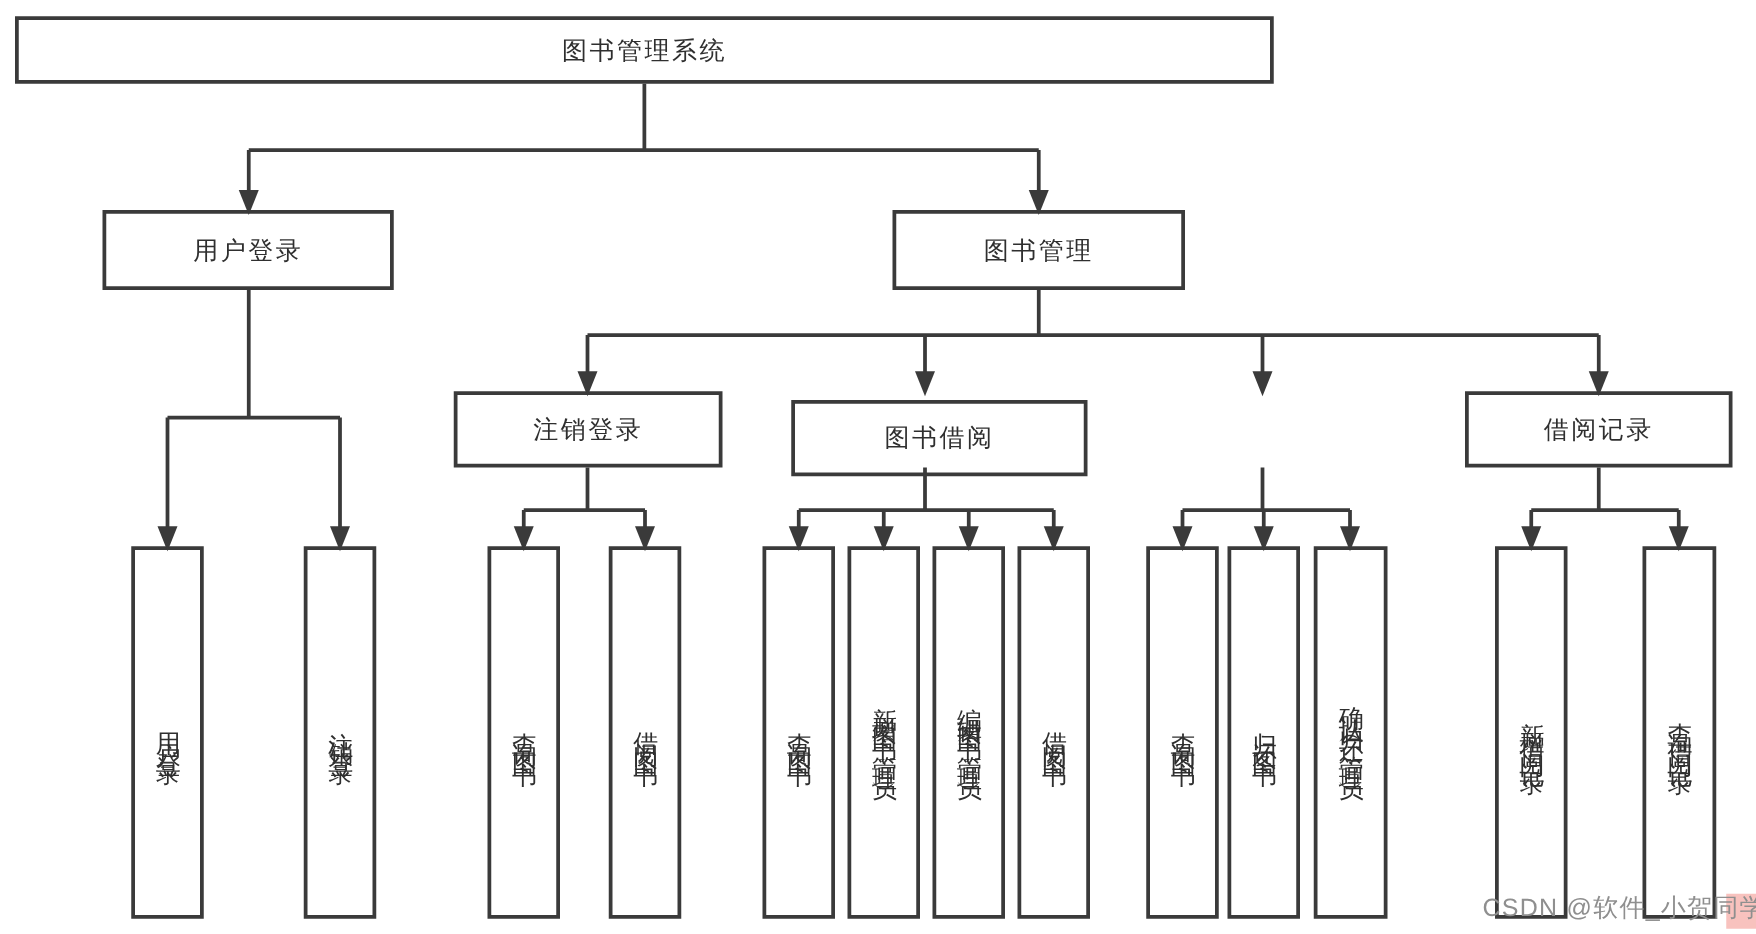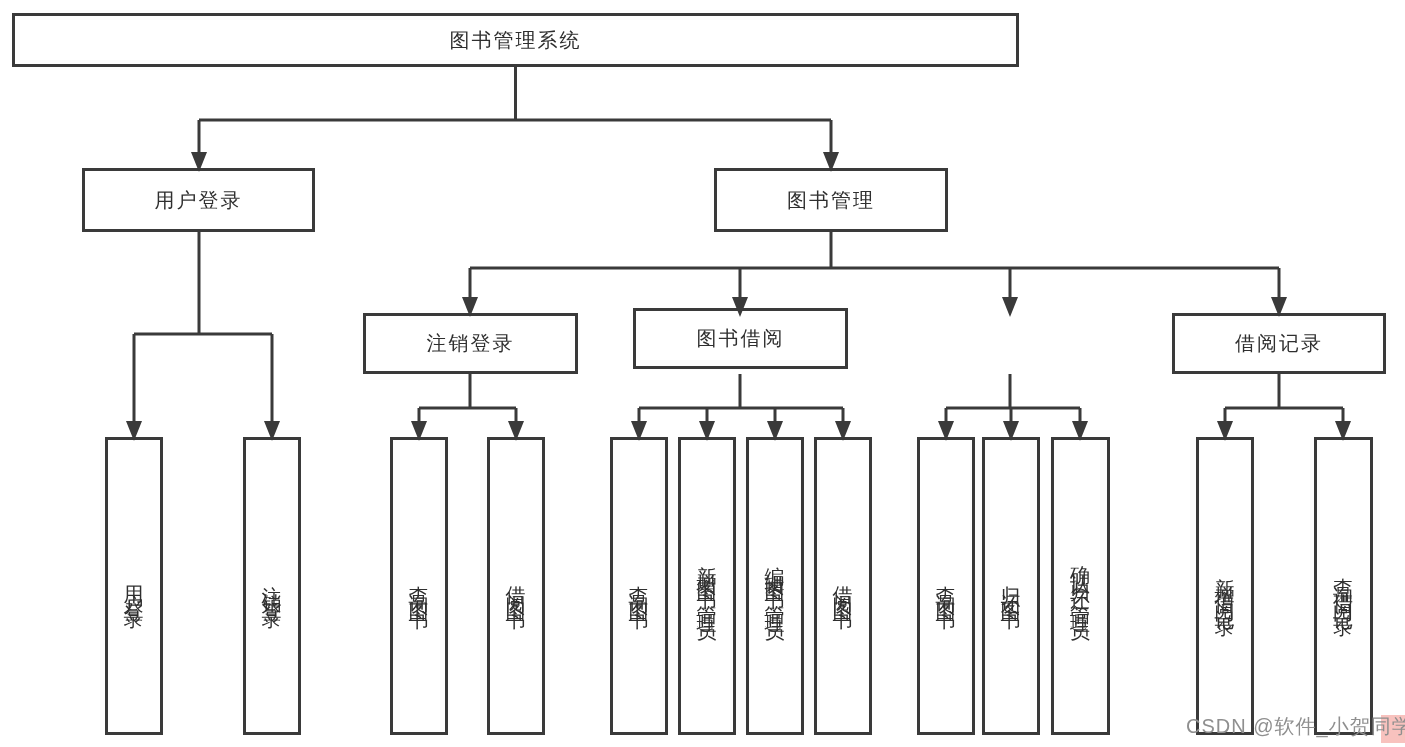--- a/index.html
+++ b/index.html
@@ -77,21 +77,21 @@
 <body>
 
 <div id="canvas">
 
   <div class="node hnode" style="left:12px;  top:13px;  width:1007px; height:54px;">图书管理系统</div>
 
   <div class="node hnode" style="left:82px;  top:168px; width:233px; height:64px;">用户登录</div>
   <div class="node hnode" style="left:714px; top:168px; width:234px; height:64px;">图书管理</div>
 
   <div class="node hnode" style="left:363px;  top:313px; width:215px; height:61px;">注销登录</div>
-  <div class="node hnode" style="left:633px;  top:308px; width:215px; height:61px;">图书借阅</div>
+  <div class="node hnode" style="left:633px;  top:320px; width:237px; height:61px;">图书借阅</div>
   <div class="node hnode" style="left:1172px; top:313px; width:214px; height:61px;">借阅记录</div>
 
   <div class="node vnode" style="left:105px;  top:437px; width:58px; height:298px;">用户登录</div>
   <div class="node vnode" style="left:243px;  top:437px; width:58px; height:298px;">注销登录</div>
 
   <div class="node vnode" style="left:390px;  top:437px; width:58px; height:298px;">查询图书</div>
   <div class="node vnode" style="left:487px;  top:437px; width:58px; height:298px;">借阅图书</div>
 
   <div class="node vnode" style="left:610px;  top:437px; width:58px; height:298px;">查询图书</div>
   <div class="node vnode" style="left:678px;  top:437px; width:58px; height:298px;">新增图书（管理员）</div>

